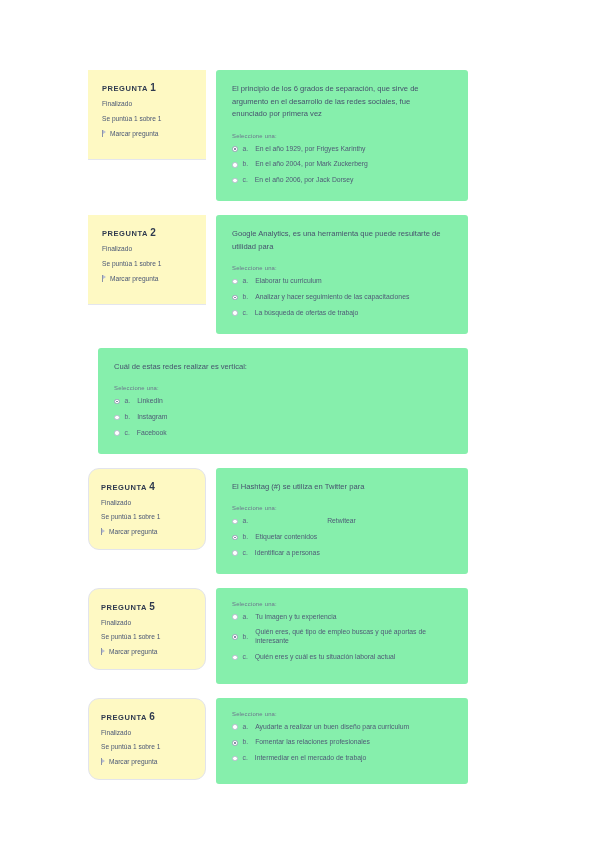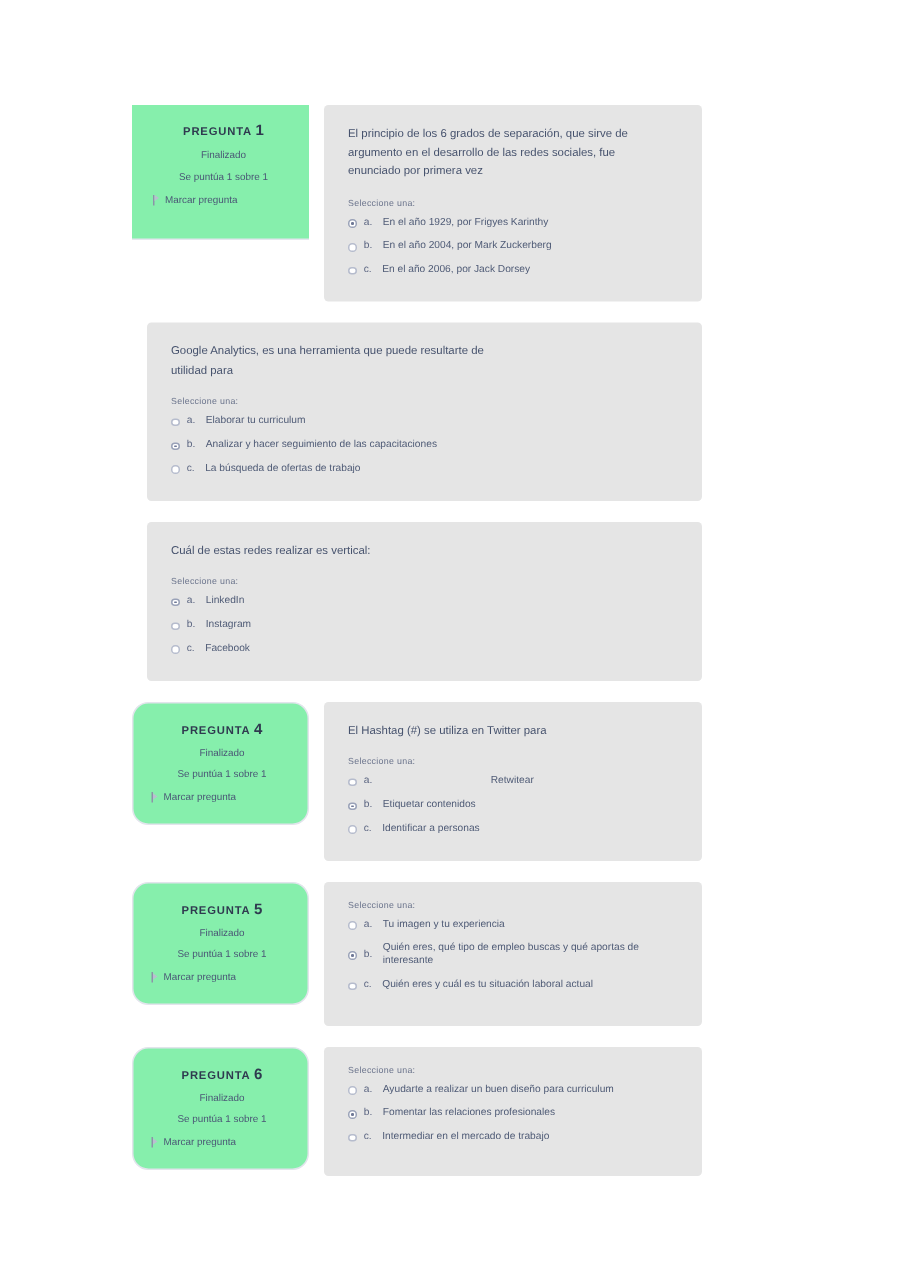--- a/index.html
+++ b/index.html
@@ -33,22 +33,21 @@
     display: flex;
     align-items: flex-start;
     margin-bottom: 14px;
   }
 
   
   .qinfo {
     width: 118px;
     flex: 0 0 118px;
     padding: 12px 10px 14px 14px;
-    background: #86efac;
-    text-align: center;
+    background: #fef9c3;
   }
   .qinfo.boxed {
     border: 1px solid #e2e4ec;
     border-radius: 11px;
     padding-left: 12px;
   }
   .qinfo.ruled {
     border-bottom: 1px solid #e4e6ee;
     padding-bottom: 22px;
   }
@@ -104,21 +103,21 @@
     width: 0; height: 0;
     border-top: 2px solid transparent;
     border-bottom: 2px solid transparent;
     border-left: 3.5px solid #b9bfd0;
   }
 
   
   .qcontent {
     flex: 1 1 auto;
     margin-left: 10px;
-    background: #e5e5e5;
+    background: #86efac;
     border-radius: 3px;
     padding: 13px 16px 16px 16px;
     min-height: 86px;
   }
   .qcontent.tall { min-height: 96px; }
 
   .qtext {
     font-size: 7.6px;
     line-height: 1.65;
     color: #46526d;
@@ -211,20 +210,29 @@
             </div>
             <div class="answer">
               <span class="radio"></span>
               <span class="opt-key">c.</span>
               <span class="opt-text">En el año 2006, por Jack Dorsey</span>
             </div>
           </div>
         </div>
       </div>
       <div class="qblock">
+        <div class="qinfo ruled">
+          <div class="qnum"><span>PREGUNTA</span> <span class="num">2</span></div>
+          <div class="qmeta">Finalizado</div>
+          <div class="qmeta">Se puntúa 1 sobre 1</div>
+          <div class="qflag">
+            <span class="flag-icon"></span>
+            <span>Marcar pregunta</span>
+          </div>
+        </div>
         <div class="qcontent">
           <div class="qtext">Google Analytics, es una herramienta que puede resultarte de utilidad para</div>
           <div class="select-label">Seleccione una:</div>
           <div class="answers">
             <div class="answer">
               <span class="radio"></span>
               <span class="opt-key">a.</span>
               <span class="opt-text">Elaborar tu curriculum</span>
             </div>
             <div class="answer">

